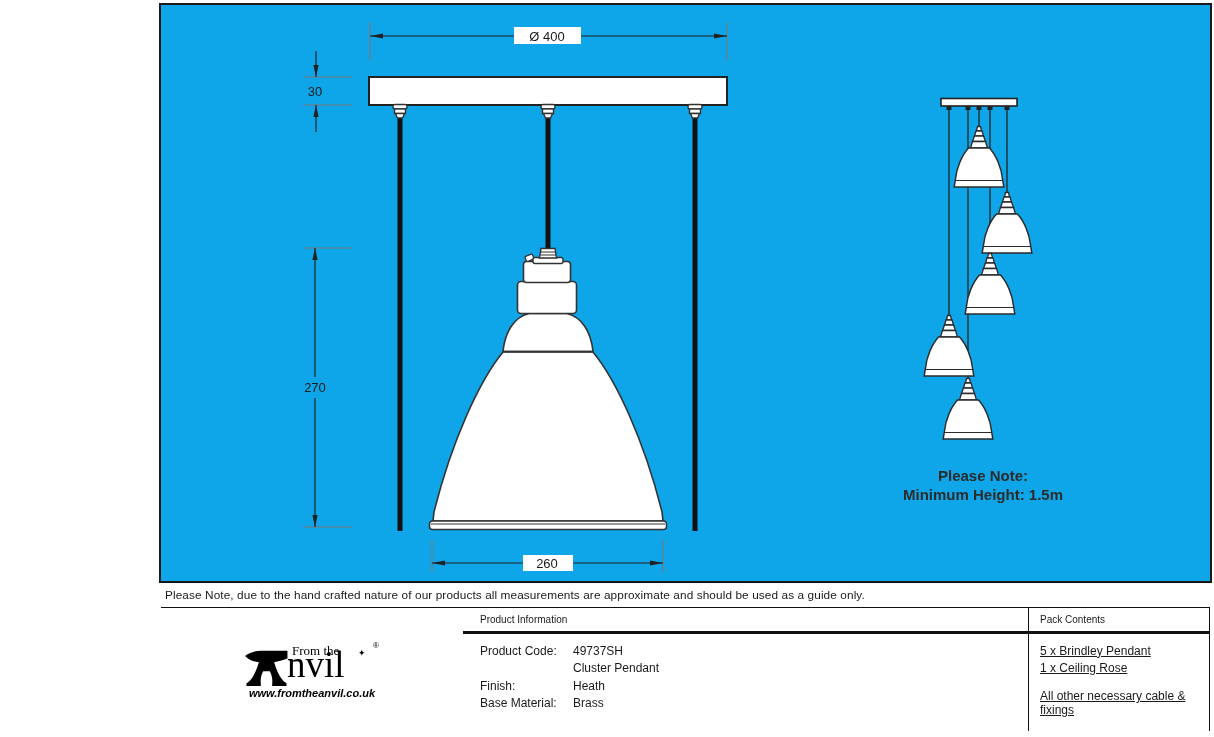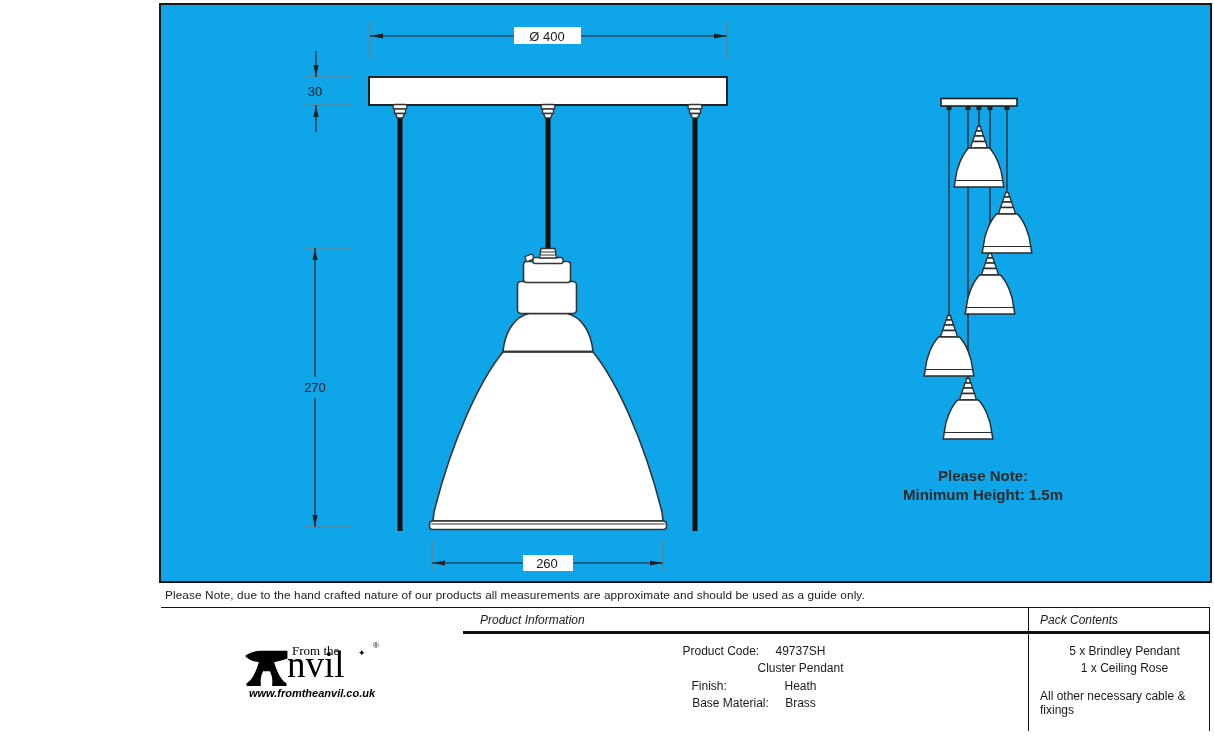--- a/index.html
+++ b/index.html
@@ -12,29 +12,29 @@
 
   .drawing-svg { position:absolute; left:0; top:0; width:1049px; height:577px; }
 
   .note-row { position:absolute; left:0; top:577px; width:1049px; height:25px;
     border-top:1.5px solid #111; display:flex; align-items:center;
     padding-left:4px; font-size:11.8px; letter-spacing:.1px; }
 
   .info-table { position:absolute; left:0; top:602px; width:1049px; height:124px;
     border-top:1.5px solid #111; display:grid;
     grid-template-columns:302px 566px 1fr; grid-template-rows:26px 1fr; }
-  .cell-head { font-size:12px; display:flex; align-items:center;
-    border-bottom:3px solid #111;font-style:italic; }
+  .cell-head { font-size:10px; display:flex; align-items:center;
+    border-bottom:3px solid #111; }
   .cell-head.c1 { padding-left:17px; border-right:1.5px solid #111; }
   .cell-head.c2 { padding-left:11px; border-right:1.5px solid #111; }
   .cell-body { font-size:12px; padding-top:8px; }
   .cell-body.c1 { padding-left:17px; border-right:1.5px solid #111; }
-  .cell-body.c2 { padding-left:11px; border-right:1.5px solid #111; }
+  .cell-body.c2 { padding-left:11px; border-right:1.5px solid #111;text-decoration:underline; }
   .logo-cell { grid-row:1 / span 2; display:flex; align-items:center; justify-content:center; }
-  .info-line { display:flex; height:17.5px; align-items:center;justify-content:center; }
+  .info-line { display:flex; height:17.5px; align-items:center; }
   .info-label { width:93px; flex:0 0 93px; }
 
   
   .logo { position:relative; width:140px; height:62px; }
   .anvil-glyph { position:absolute; left:2px; top:8px; width:45px; height:40px; }
   .from-the { position:absolute; left:50px; top:4px; width:70px;
     font-family:"Liberation Serif", serif; font-size:13px; color:#000; }
   .spark { position:absolute; left:116px; top:9px; font-size:9px; color:#000; }
   .brand-nvil { position:absolute; left:45px; top:7px;
     font-family:"Liberation Serif", serif; font-size:37px; line-height:1; color:#000; }

